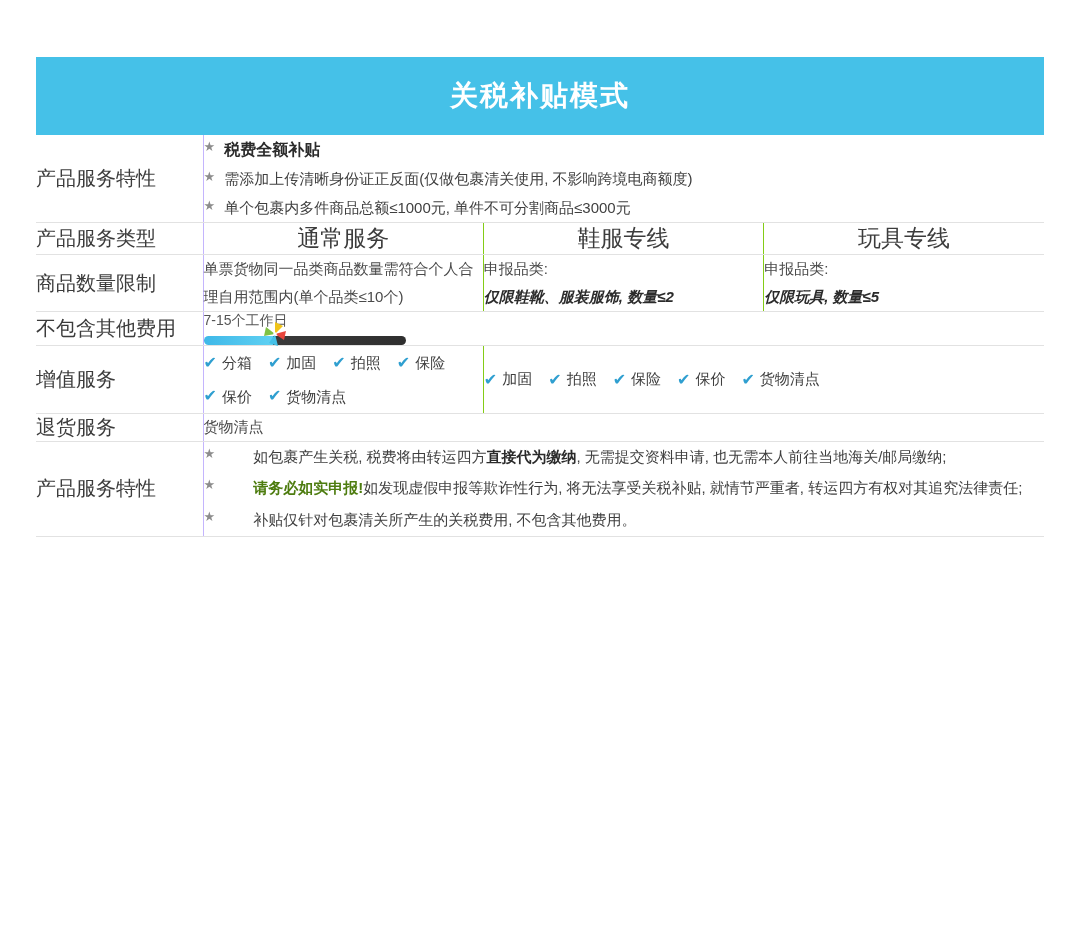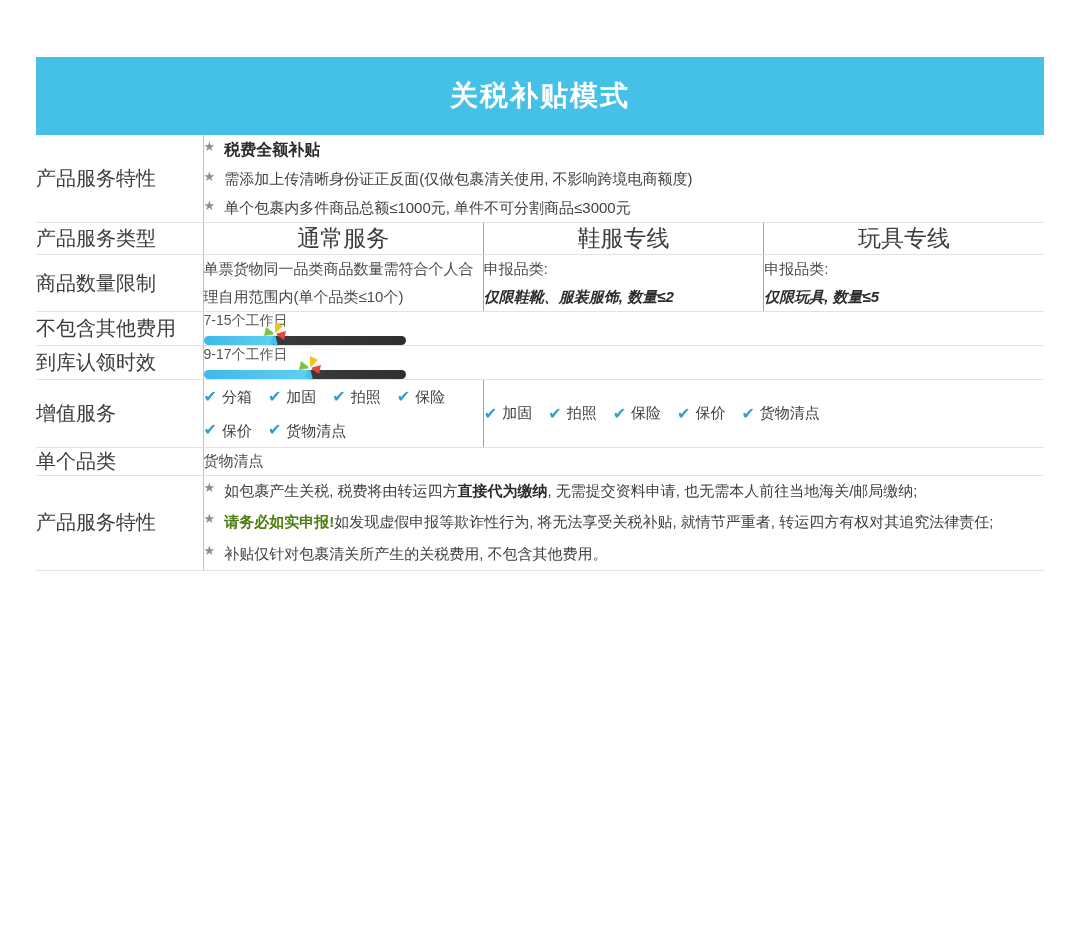--- a/index.html
+++ b/index.html
@@ -166,21 +166,21 @@
     padding: 14px 16px 16px 16px;
     font-size: 15px;
     line-height: 1.95;
     color: #3f3f3f;
   }
   .rule-line {
     display: flex;
     align-items: flex-start;
     margin-bottom: 2px;
   }
-  .rule-line .txt { flex: 1; }
+  .rule-line .txt { flex: 1; margin-left: 29px; }
   .b { font-weight: bold; color: #2b2b2b; }
   .warn { color: #4d7c0f; font-weight: bold; }
   .lastrow td { border-bottom: none; }
 </style>
 </head>
 <body>
 
 <div class="page">
 
   <div class="title-bar">关税补贴模式</div>
@@ -235,35 +235,20 @@
             <polygon points="11,12 11,0 19,4" fill="#f0c419"></polygon>
             <polygon points="11,12 22,9 20,18" fill="#e8453c"></polygon>
             <polygon points="11,12 14,24 5,21" fill="#45c1e8"></polygon>
             <polygon points="11,12 0,14 2,5" fill="#7fc242"></polygon>
             <circle cx="11" cy="12" r="1.8" fill="#ffffff"></circle>
           </svg>
         </div>
       </td>
     </tr>
 
-    <tr>
-      <td class="rowlabel">到库认领时效</td>
-      <td class="bar-wrap" colspan="3">
-        <div class="bar-label">9-17个工作日</div>
-        <div class="bar b2">
-          <svg class="pin p2" viewBox="0 0 22 24">
-            <polygon points="11,12 11,0 19,4" fill="#f0c419"></polygon>
-            <polygon points="11,12 22,9 20,18" fill="#e8453c"></polygon>
-            <polygon points="11,12 14,24 5,21" fill="#45c1e8"></polygon>
-            <polygon points="11,12 0,14 2,5" fill="#7fc242"></polygon>
-            <circle cx="11" cy="12" r="1.8" fill="#ffffff"></circle>
-          </svg>
-        </div>
-      </td>
-    </tr>
 
 
     <tr>
       <td class="rowlabel">增值服务</td>
       <td class="vas-cell vdiv">
         <div class="vas-grid">
           <span class="vas-item">
                 <span class="chk">✔</span>
                 <span>分箱</span>
               </span>
@@ -309,21 +294,21 @@
               </span>
           <span class="vas-item">
                 <span class="chk">✔</span>
                 <span>货物清点</span>
               </span>
         </div>
       </td>
     </tr>
 
     <tr>
-      <td class="rowlabel">单个品类</td>
+      <td class="rowlabel">退货服务</td>
       <td class="ret-cell" colspan="3">货物清点</td>
     </tr>
 
     <tr class="lastrow">
       <td class="rowlabel">产品服务特性</td>
       <td class="rule-cell" colspan="3">
         <div class="rule-line">
           <span class="star">★</span>
           <span class="txt"><span>如包裹产生关税, 税费将由转运四方</span><span class="b">直接代为缴纳</span><span>, 无需提交资料申请, 也无需本人前往当地海关/邮局缴纳;</span></span>
         </div>

